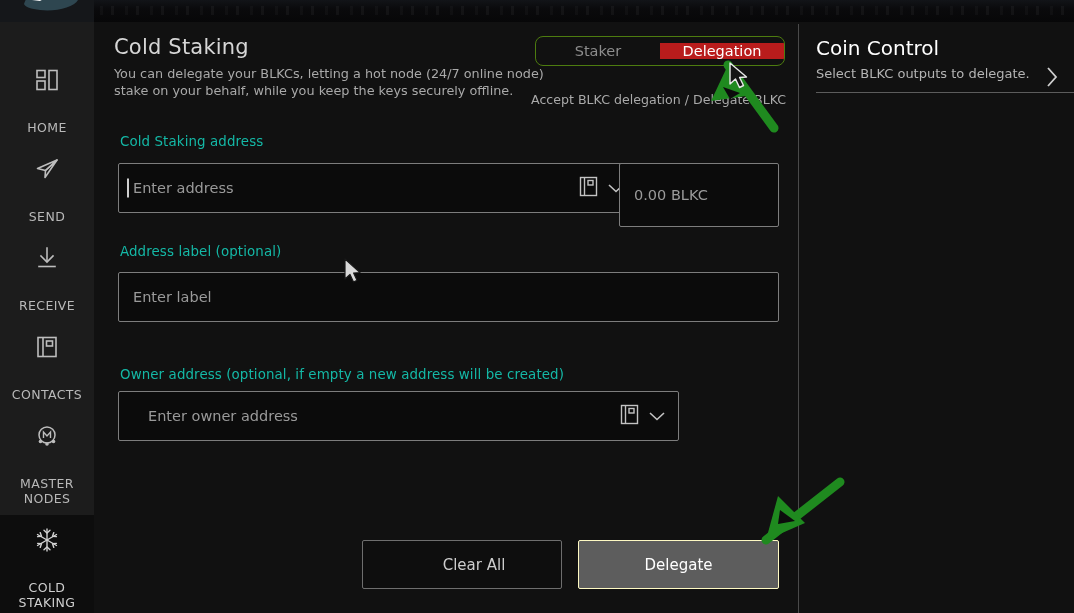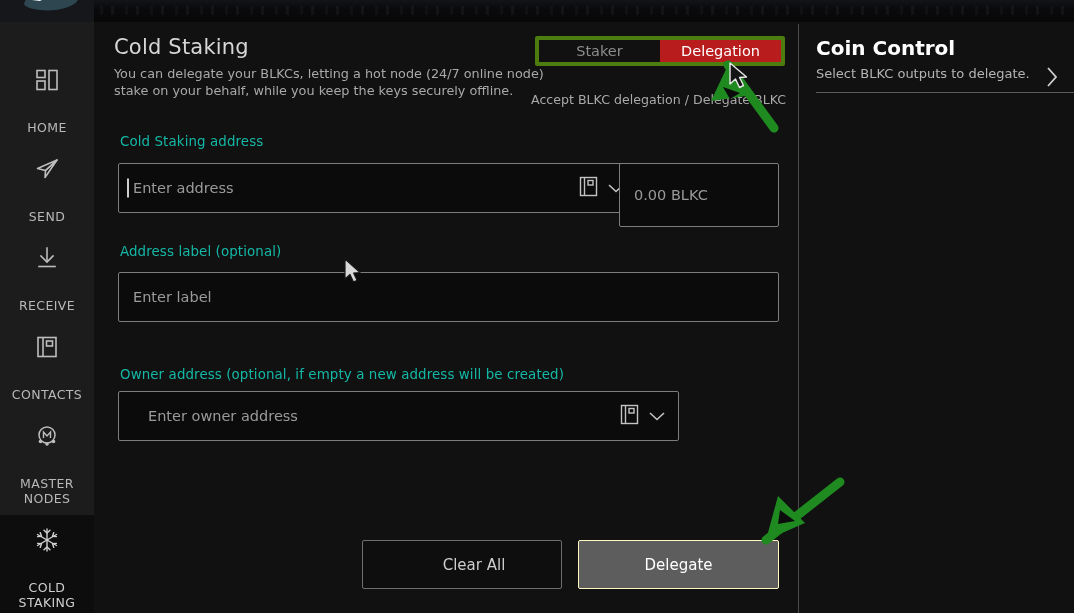--- a/index.html
+++ b/index.html
@@ -69,21 +69,21 @@
   }
   .page-sub {
     position: absolute; left: 20px; top: 43px; width: 455px;
     font-size: 12.8px; color: #a9a9a9; line-height: 17px;
   }
 
   
   .toggle-wrap {
     position: absolute; left: 441px; top: 14px;
     width: 250px; height: 30px; display: flex;
-    border: 4px solid #4d7c0f; border-radius: 2px; overflow: hidden;
+    border: 1px solid #4d7c0f; border-radius: 8px; overflow: hidden; align-items: center;
   }
   .toggle-btn {
     flex: 1; display: flex; align-items: center; justify-content: center;
     font-size: 14.5px; cursor: default;
   }
   .toggle-btn.off { background: #111111; color: #8d8d8d; }
   .toggle-btn.on  { background: #b91c1c; color: #ffffff; }
   .toggle-note {
     position: absolute; left: 437px; top: 70px; width: 300px;
     font-size: 12.6px; color: #a9a9a9; white-space: nowrap;
@@ -115,21 +115,21 @@
   .btn.secondary { background: #0e0e0e; border: 1px solid #6e6e6e; color: #cdcdcd; padding-left: 24px; }
   .btn.primary   { background: #5d5d5d; border: 1px solid #fef9c3; color: #ffffff; }
 
   
   .right {
     position: absolute; left: 799px; top: 22px; width: 275px; height: 591px;
     background: #111111;
   }
   .cc-title {
     position: absolute; left: 17px; top: 14px;
-    font-size: 20px; color: #ffffff; font-weight: 700;
+    font-size: 20px; color: #ffffff; font-weight: 400;
   }
   .cc-sub {
     position: absolute; left: 17px; top: 44px;
     font-size: 13px; color: #b4b4b4;
   }
   .cc-rule {
     position: absolute; left: 17px; top: 70px; width: 258px; height: 1px;
     background: #5c5c5c;
   }
   .cc-chev { position: absolute; left: 246px; top: 43px; }

